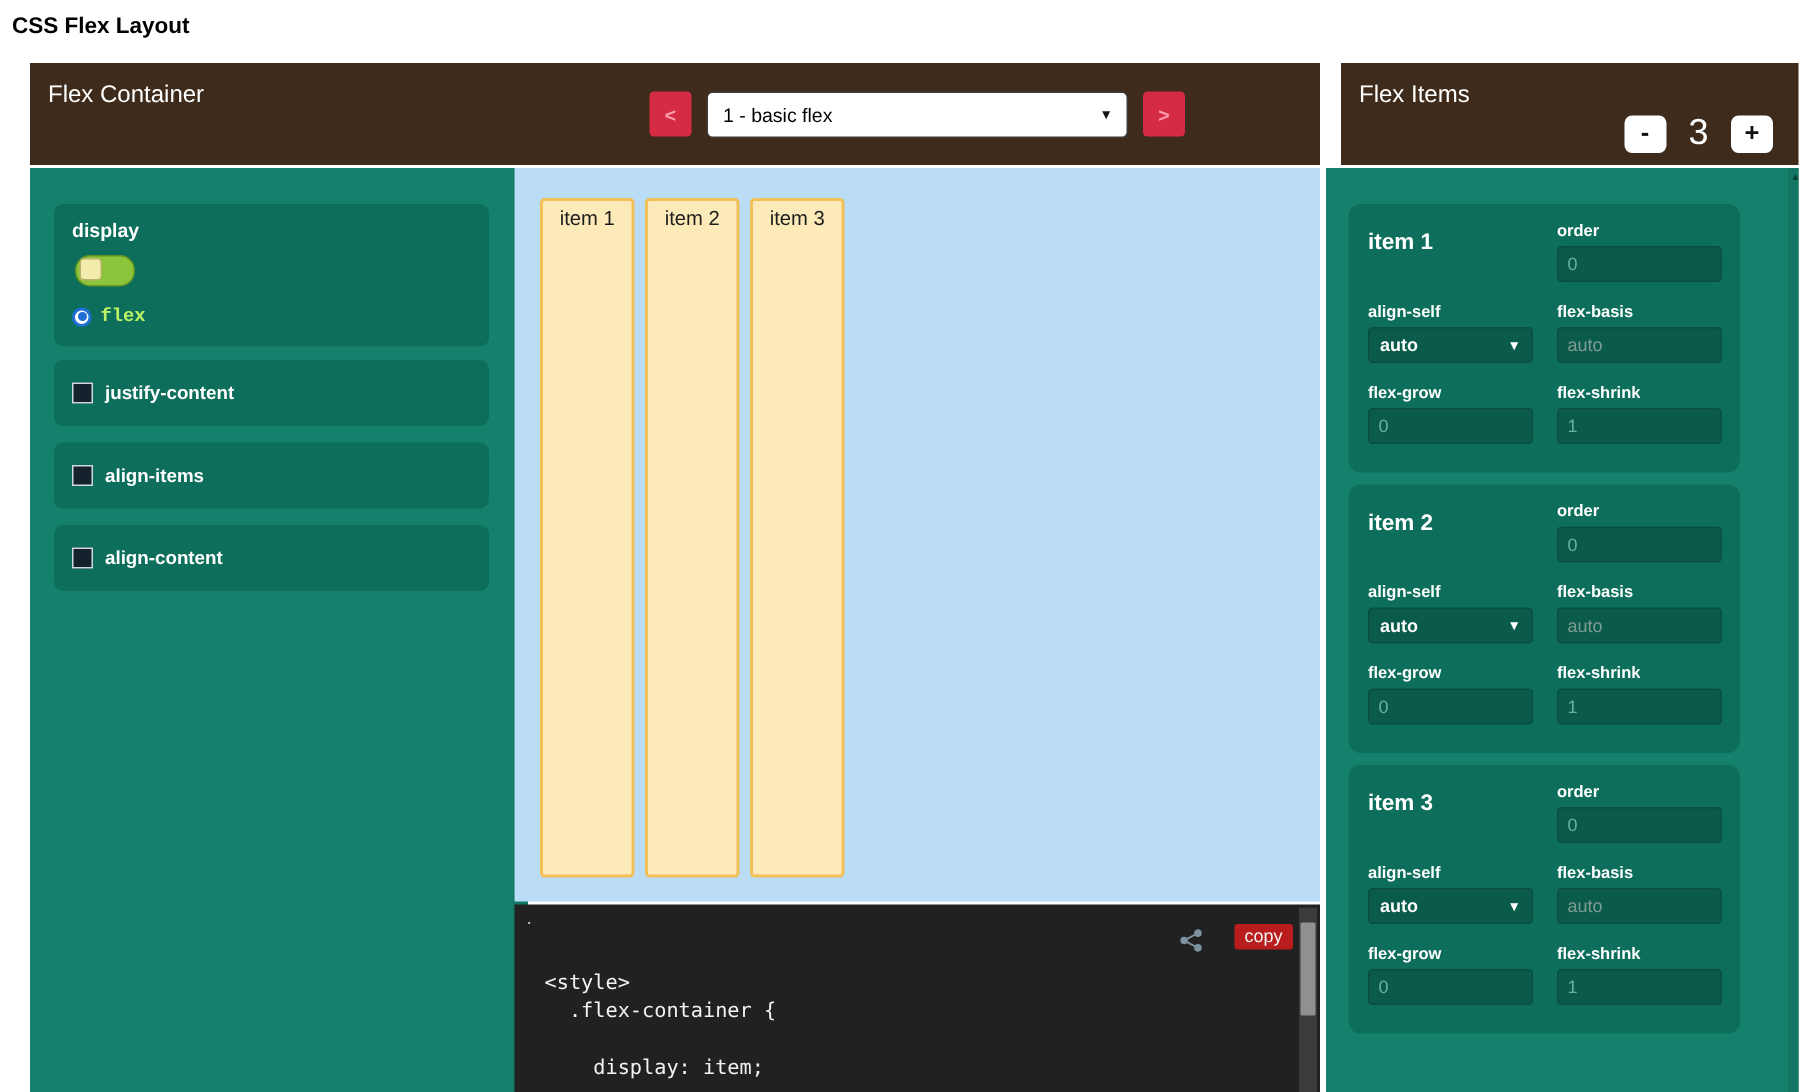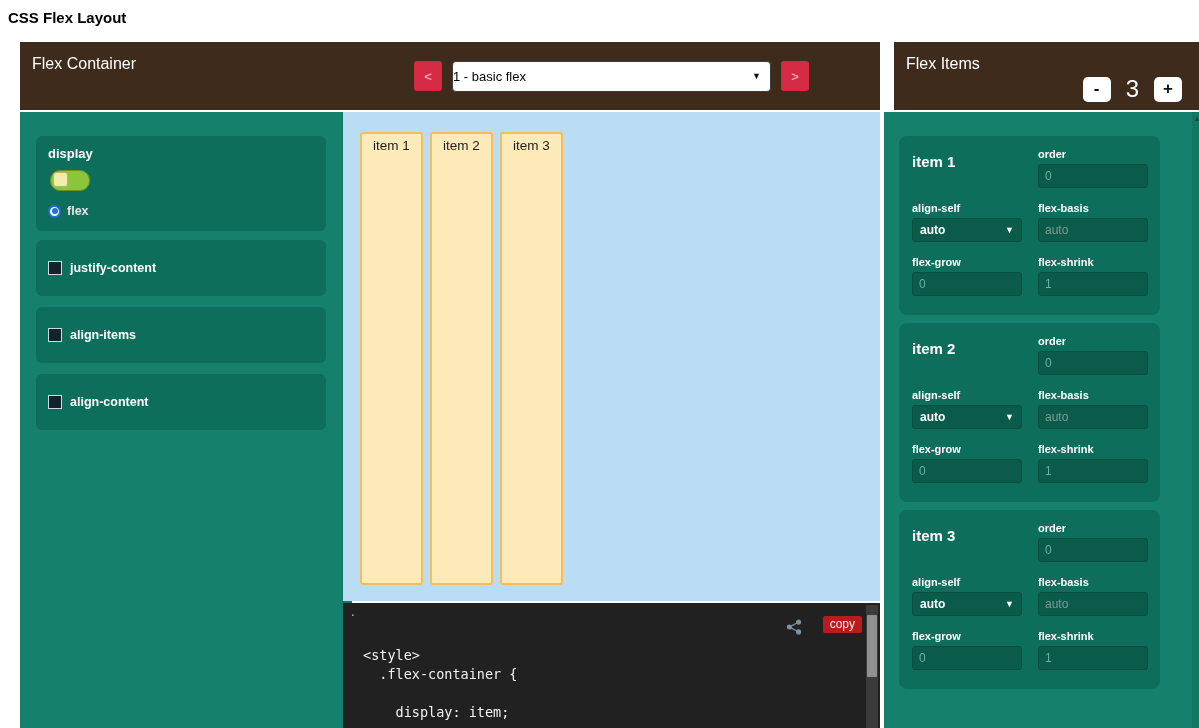--- a/index.html
+++ b/index.html
@@ -15,32 +15,32 @@
   #left{left:20px;width:332px;}
   #left .panel-body{padding:24px 26px 0 16px;box-sizing:border-box;}
   .card{background:#0d6f5b;border-radius:6px;}
   .display-card{padding:10px 12px 13px;margin-bottom:9px;}
   .card-label{font-size:13px;font-weight:700;color:#ffffff;}
   .toggle{margin:9px 0 0 2px;width:38px;height:19px;border-radius:10px;background:#8cc43c;border:1px solid #64961f;position:relative;cursor:pointer;}
   .toggle-knob{position:absolute;left:2px;top:1px;width:15px;height:15px;border-radius:3px;background:#f1ecab;border:1px solid #b9b26a;box-sizing:border-box;}
   .radio-row{display:flex;align-items:center;gap:6px;margin-top:13px;}
   .radio{width:13px;height:13px;border-radius:50%;background:#fff;border:2px solid #1f6fd6;box-sizing:border-box;position:relative;}
   .radio::after{content:"";position:absolute;left:1.5px;top:1.5px;width:6px;height:6px;border-radius:50%;background:#1f6fd6;}
-  .radio-label{font-size:12.5px;font-weight:700;color:#e5e5e5;}
-  .option-card{height:56px;margin-bottom:11px;display:flex;align-items:center;gap:8px;padding:0 12px;}
+  .radio-label{font-size:12.5px;font-weight:700;color:#bef264;font-family:Liberation Mono, monospace;}
+  .option-card{height:44px;margin-bottom:11px;display:flex;align-items:center;gap:8px;padding:0 12px;}
   .checkbox{width:12px;height:12px;background:#15222e;border:1px solid #cfd9e2;flex:0 0 auto;}
   .option-label{font-size:12.5px;font-weight:700;color:#fff;}
   .vscroll{position:absolute;top:0;right:0;bottom:0;width:10px;background:#117763;}
   .vscroll .arrow{display:block;text-align:center;font-size:7px;color:#08463b;line-height:13px;}
 
   
   #middle{left:343px;width:537px;}
   #middle .panel-header{display:flex;align-items:center;justify-content:center;gap:10px;}
   .nav-btn{width:28px;height:30px;background:#d62b45;color:#ff9fae;font-size:13px;font-weight:700;display:flex;align-items:center;justify-content:center;border-radius:3px;cursor:pointer;}
-  .example-select{width:319px;height:31px;background:#fff;border:1px solid #3c3c3c;border-radius:4px;display:flex;align-items:center;justify-content:space-between;padding:0 9px 0 0;box-sizing:border-box;font-size:13px;color:#000;cursor:pointer;}
+  .example-select{width:281px;height:31px;background:#fff;border:1px solid #3c3c3c;border-radius:4px;display:flex;align-items:center;justify-content:space-between;padding:0 9px 0 10px;box-sizing:border-box;font-size:13px;color:#000;cursor:pointer;}
   .select-caret{font-size:9px;color:#111;}
   .flex-stage{position:absolute;top:70px;left:0;width:537px;height:489px;background:#badcf5;box-sizing:border-box;padding:20px 0 0 17px;display:flex;align-items:flex-start;gap:7px;}
   .flex-item{width:63px;height:453px;box-sizing:border-box;background:#fdeab9;border:2px solid #f2bf58;border-radius:3px;font-size:13.5px;color:#1d1d1d;text-align:center;padding-top:4px;}
   .code-area{position:absolute;left:0;top:561px;width:537px;height:125px;background:#212121;}
   .code-bullet{position:absolute;left:8px;top:1px;color:#c9c9c9;font-size:13px;}
   .code-lines{position:absolute;left:20px;top:43px;font-family:"DejaVu Sans Mono",monospace;font-size:13.5px;line-height:19px;color:#f2f2f2;}
   .code-line{white-space:pre;min-height:19px;}
   .share-btn{position:absolute;right:78px;top:16px;width:16px;height:16px;cursor:pointer;}
   .copy-btn{position:absolute;right:18px;top:13px;background:#b91c1c;color:#f0f0f0;font-size:12px;line-height:17px;padding:0 7px;border-radius:2px;cursor:pointer;}
   .code-scroll{position:absolute;right:2px;top:2px;bottom:0;width:12px;background:#3b3b3b;}

